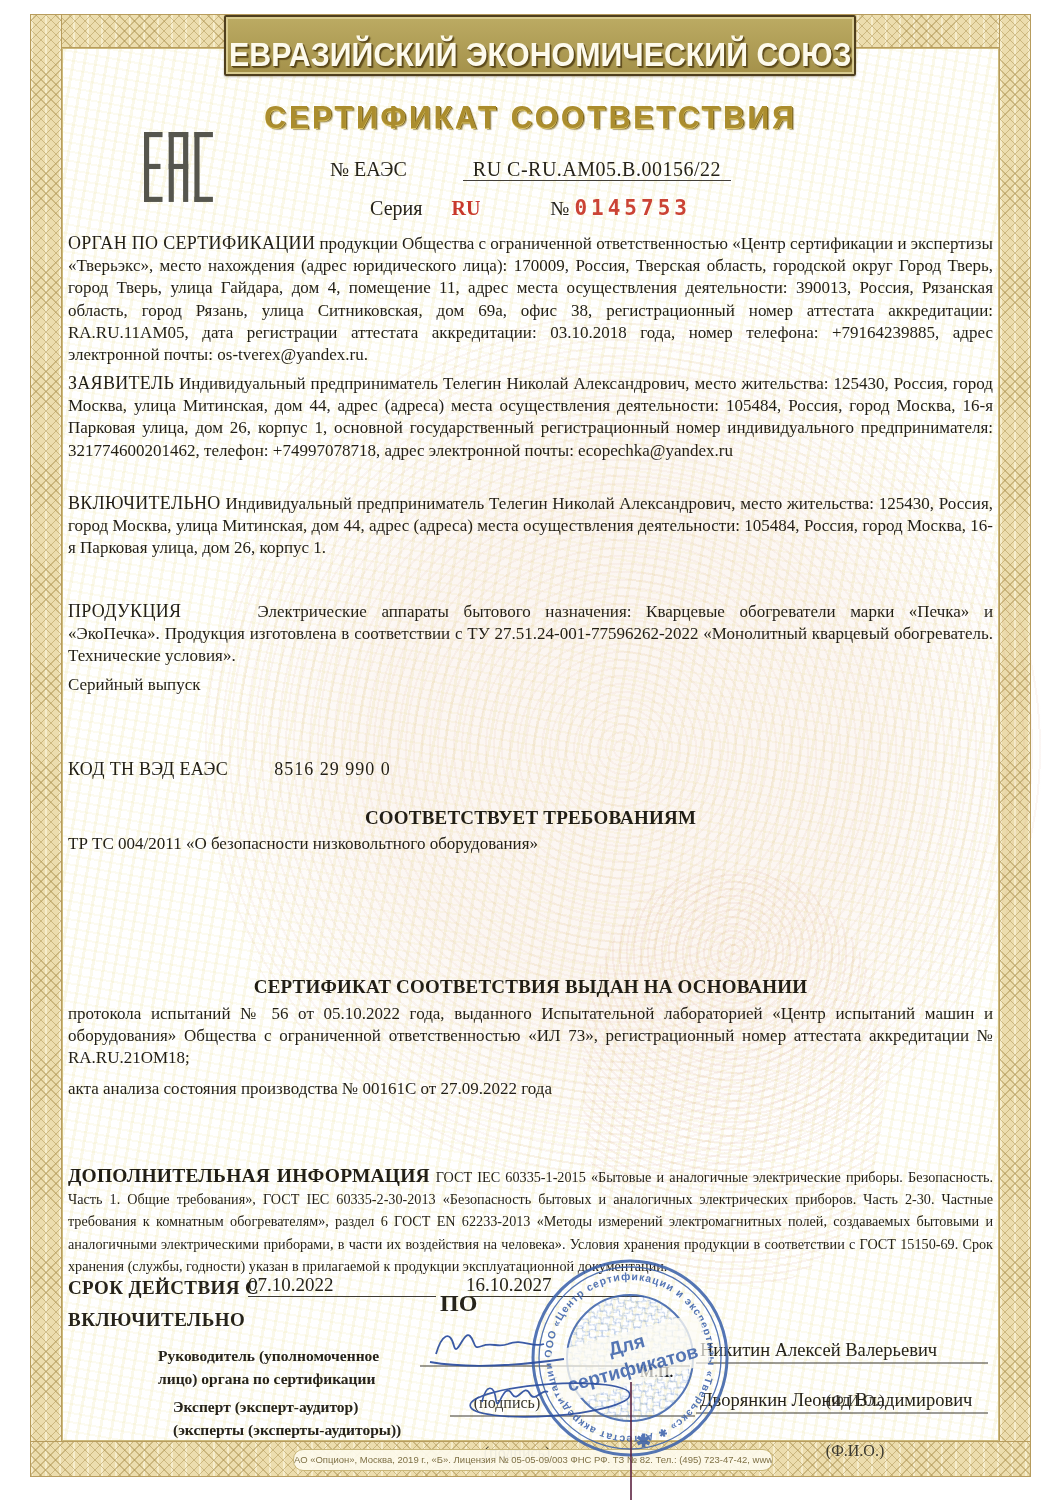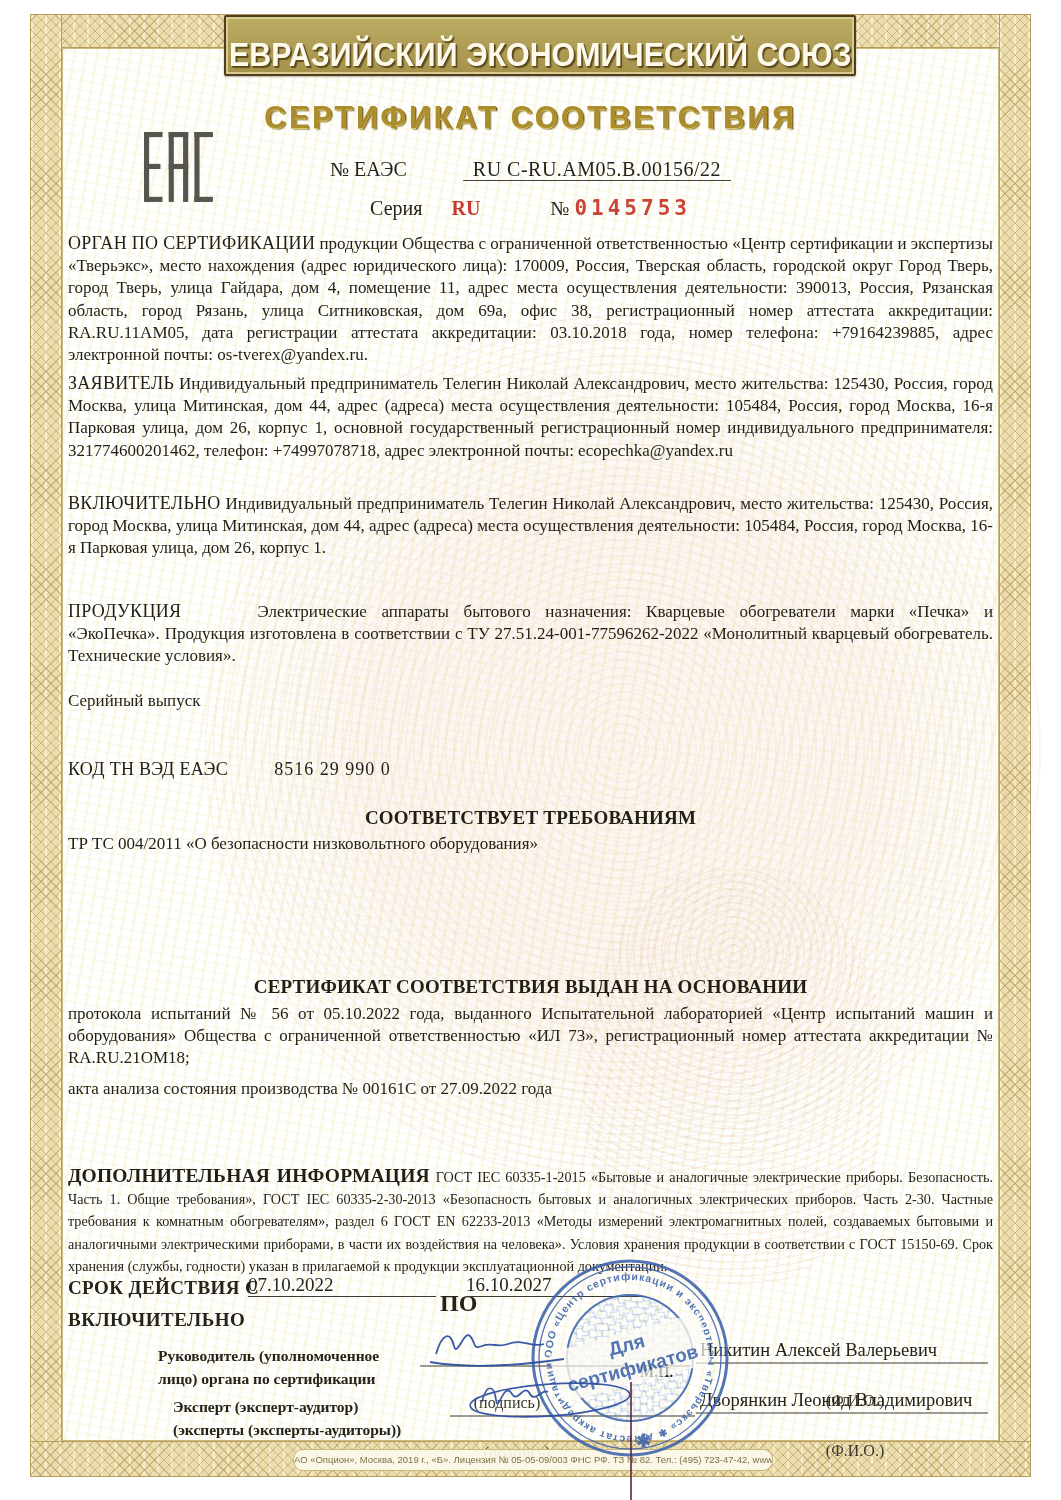--- a/index.html
+++ b/index.html
@@ -45,21 +45,21 @@
     color:#cb4335;font-weight:bold;}
   .gap1{display:inline-block;width:46px;}
   .gap2{display:inline-block;width:60px;}
   
   .sec{position:absolute;left:68px;width:925px;font-size:17px;line-height:1.3;
     text-align:justify;color:#211e15;}
   .sec-h{font-weight:normal;font-size:18px;letter-spacing:.3px;}
   .blockh{font-weight:bold;font-size:19px;letter-spacing:.2px;text-align:center;}
   .small{font-size:14.2px;line-height:1.32;}
   .mt8{margin-top:9px;}
-  .serialline{margin-top:22px;text-align:left;}
+  .serialline{margin-top:6px;text-align:left;}
   .kodval{font-size:18px;margin-left:42px;letter-spacing:1px;}
   
   .srok{position:absolute;left:68px;top:1277px;font-size:19px;font-weight:bold;letter-spacing:.4px;}
   .dateslot{position:absolute;top:1274px;text-align:left;font-size:19px;font-weight:normal;
     border-bottom:1.5px solid #3d3a33;}
   .d1{left:248px;width:188px;}
   .d2{left:466px;width:178px;}
   .po{position:absolute;left:440px;top:1277px;font-size:24px;font-weight:bold;margin-top:13px;}
   .vkl{position:absolute;left:68px;top:1309px;font-size:19px;font-weight:bold;letter-spacing:.5px;}
   

